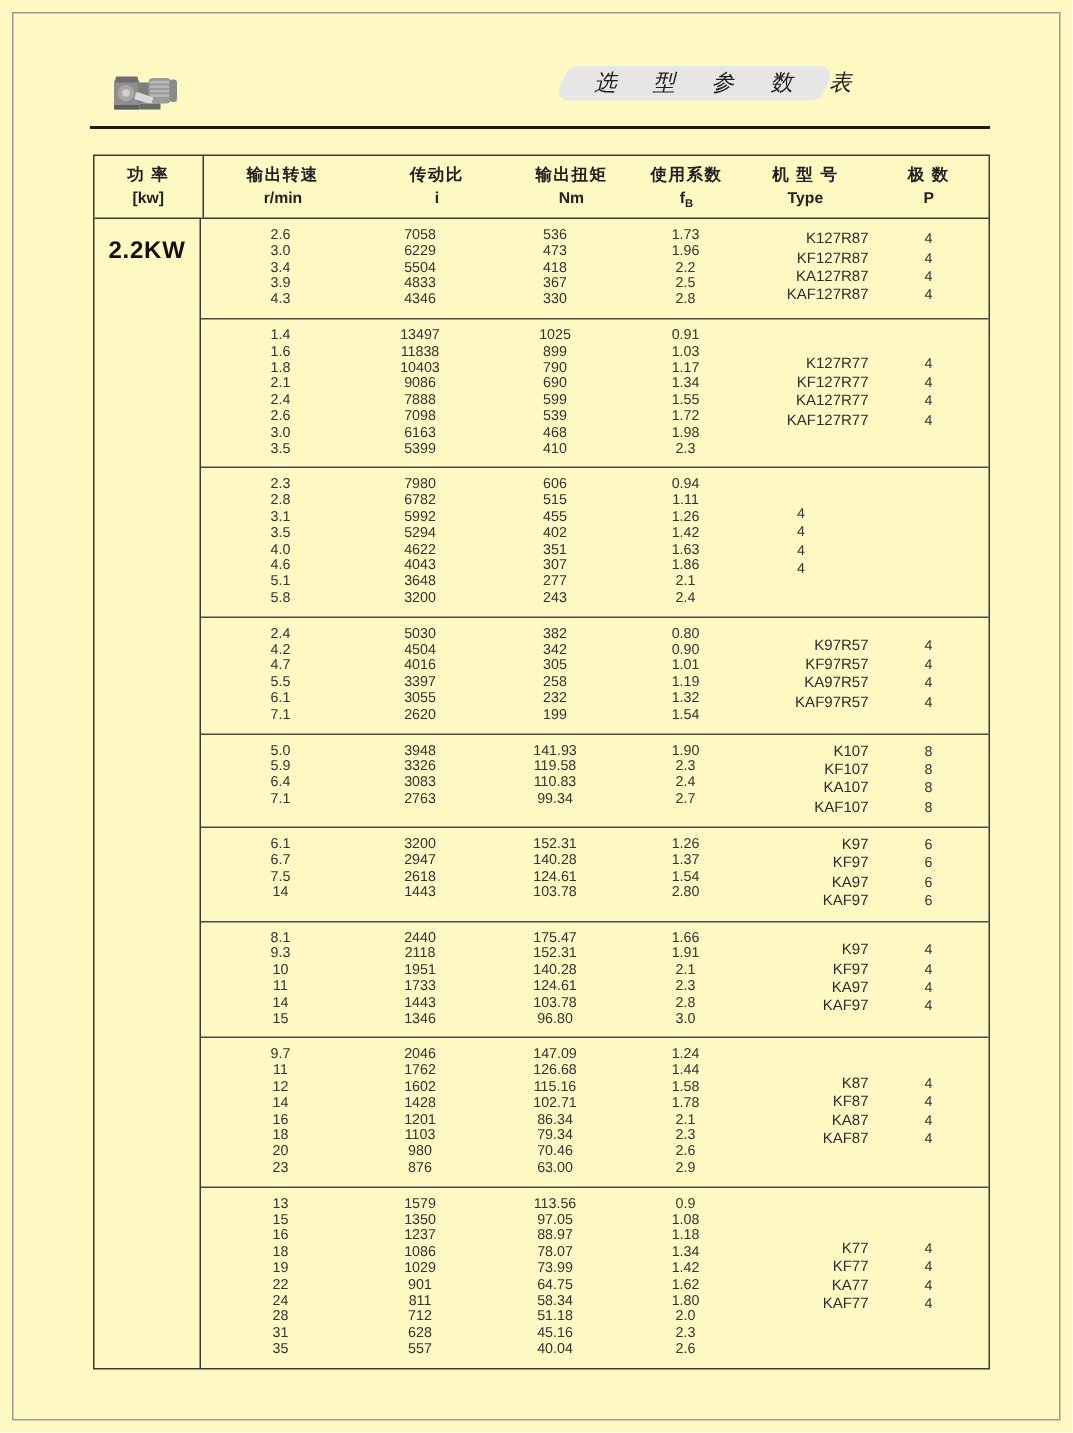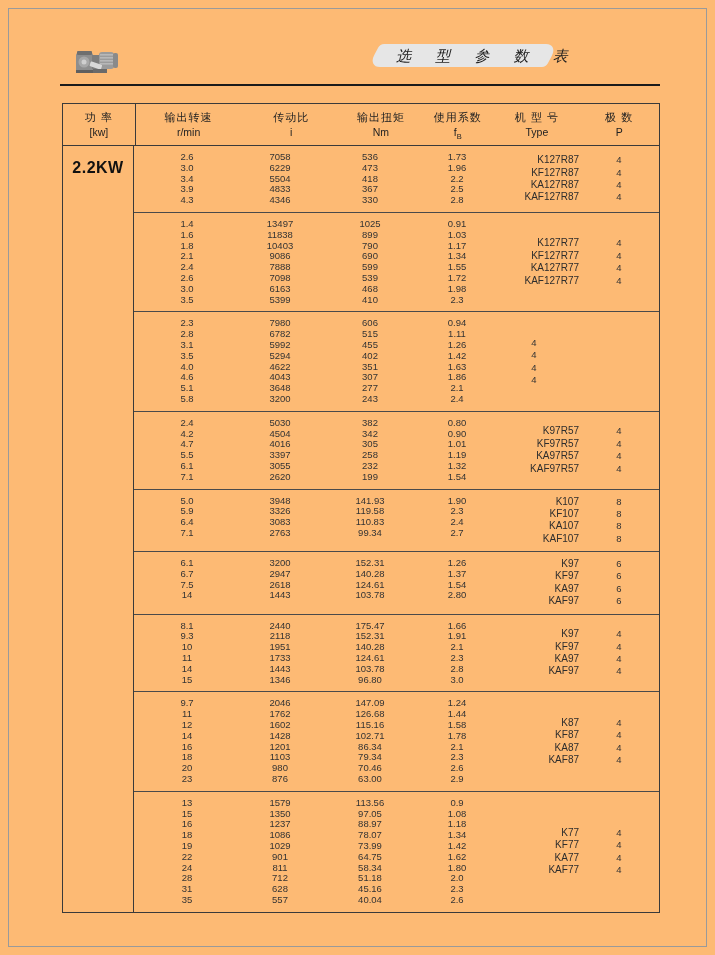--- a/index.html
+++ b/index.html
@@ -1,28 +1,28 @@
 <!DOCTYPE html>
 <html><head>
 <meta charset="utf-8">
 <style>
   * { margin:0; padding:0; box-sizing:border-box; }
   html,body { width:715px; height:955px; background:#fff; font-family:"Liberation Sans","DejaVu Sans",sans-serif; color:#2a2a2a; }
-  .page { position:relative; width:715px; height:955px; background:#fdba74; overflow:hidden;padding-left:16px; }
+  .page { position:relative; width:715px; height:955px; background:#fef9c3; overflow:hidden;padding-left:16px; }
   .frame { position:absolute; left:8px; top:8px; right:8px; bottom:8px; border:1px solid #9a9a9a; pointer-events:none; }
 
   
   .logo { position:absolute; left:74px; top:41px; width:48px; height:40px; }
   .banner { position:absolute; left:374px; top:44px; width:178px; height:23px; background:#e6e6e6; transform:skewX(-28deg); border-radius:4px 12px 4px 12px; }
   .banner-text { position:absolute; left:396px; top:44px; width:160px; height:23px; line-height:23px; font-style:italic; font-size:15px; letter-spacing:10px; color:#1e1e1e; white-space:nowrap; }
   .hrule { position:absolute; left:60px; top:84px; width:600px; height:2px; background:#1b1b1b; }
 
   
   .ptable { position:absolute; left:62px; top:103px; width:598px; border:1px solid #3a3a3a; }
-  .thead { display:flex; border-bottom:1px solid #3a3a3a; height:42px; }
+  .thead { display:flex; border-bottom:1px solid #3a3a3a; height:42px;font-weight:bold; }
   .th { text-align:center; padding-top:5px; }
   .th .l1 { font-size:11px; line-height:16px; letter-spacing:1px; color:#222; }
   .th .l2 { font-size:10.5px; line-height:15px; color:#222; }
   .th-power { width:73px; border-right:1px solid #3a3a3a; }
   .th-speed { width:106px; }
   .th-torque { width:80px; }
   .th-ratio { width:100px; }
   .th-fb { width:74px; }
   .th-type { width:85px; }
   .th-poles { width:80px; }

